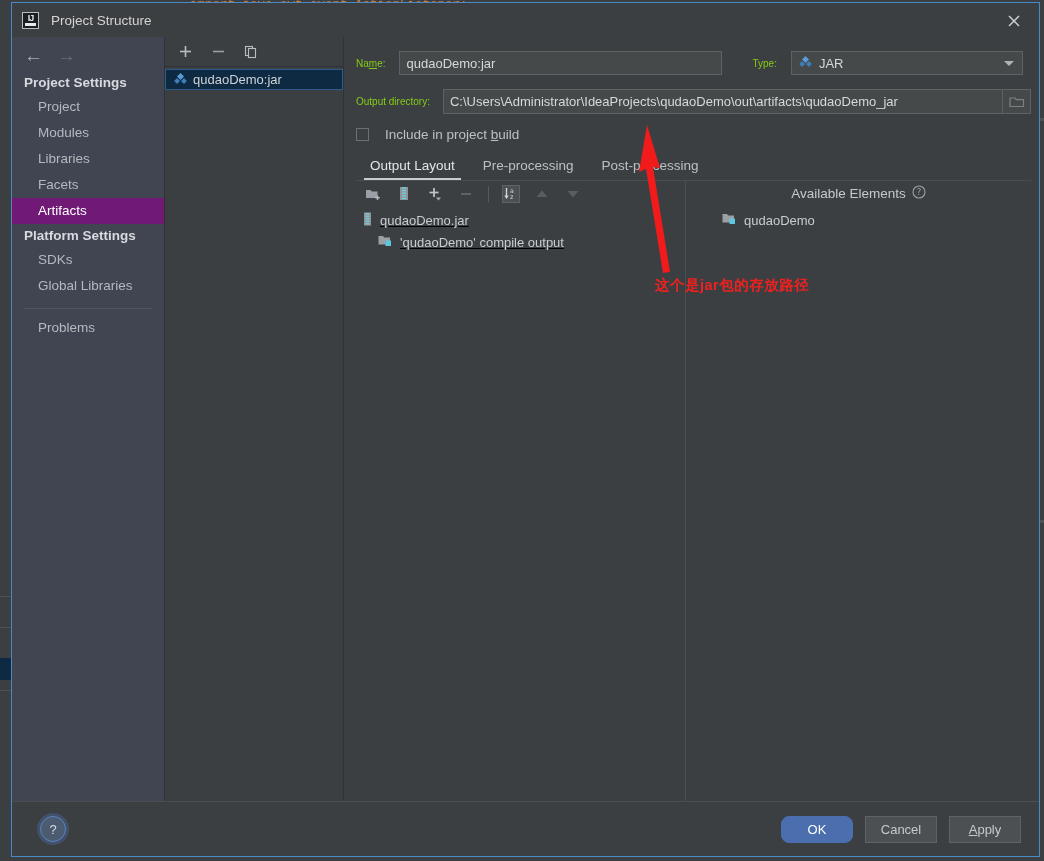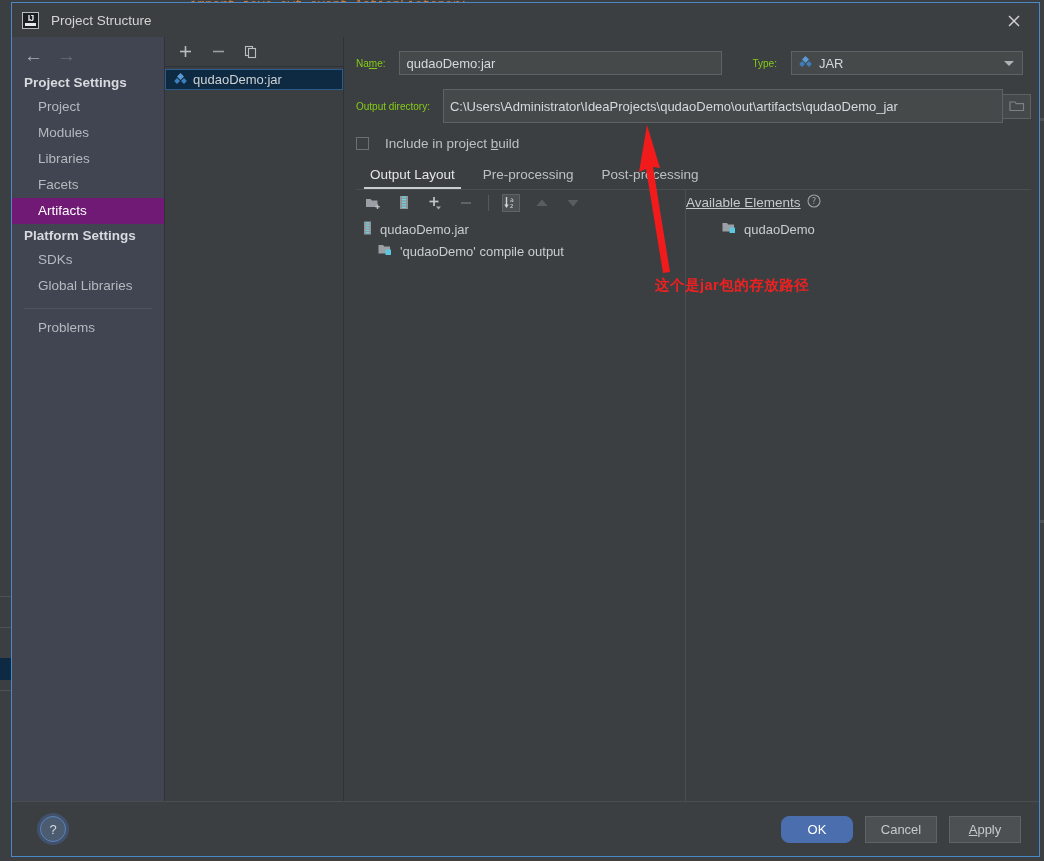--- a/index.html
+++ b/index.html
@@ -167,21 +167,21 @@
   .combo-arrow {
     position: absolute; right: 8px; top: 50%;
     width: 0; height: 0; margin-top: -2px;
     border-left: 5px solid transparent;
     border-right: 5px solid transparent;
     border-top: 5px solid #aeb2b6;
   }
 
   .outdir-field {
     flex: 1; margin-left: 13px; margin-right: 0;
-    height: 34px;
+    height: 25px;
   }
   .browse-btn {
     width: 28px; height: 25px;
     background: #45494a;
     border: 1px solid #5e6264;
     border-left: none;
     display: flex; align-items: center; justify-content: center;
     cursor: pointer;
   }
 
@@ -221,35 +221,35 @@
   .layout-toolbar {
     height: 25px; flex: 0 0 25px;
     display: flex; align-items: center; gap: 13px;
     padding-left: 8px;
   }
   .layout-toolbar .sep { width: 1px; height: 16px; background: #55595b; }
   .tb2 { width: 18px; height: 18px; display: flex; align-items: center; justify-content: center; cursor: pointer; }
   .tb2.boxed { background: #4c5052; border: 1px solid #5f6365; }
   .tb2.dim { opacity: 0.45; cursor: default; }
 
-  .tree { padding-top: 3px; }
+  .tree { padding-top: 3px; text-decoration: underline; }
   .tree-row {
     height: 22px;
     display: flex; align-items: center; gap: 7px;
     font-size: 13px; color: #c9ccd0;
     cursor: pointer;
   }
   .tree-row.level1 { padding-left: 6px; }
   .tree-row.level2 { padding-left: 22px; }
 
   .avail-header {
     height: 25px; flex: 0 0 25px;
-    display: flex; align-items: center; 
+    display: flex; align-items: center; justify-content: center;
     gap: 6px;
-    font-size: 13.5px; color: #c5c9cd; text-decoration: underline;
+    font-size: 13.5px; color: #c5c9cd;
   }
   .avail-list { padding-top: 3px; display: flex; flex-direction: column; align-items: flex-start; padding-left: 36px; }
   .avail-row {
     height: 22px;
     display: flex; align-items: center; gap: 7px;
     font-size: 13px; color: #c9ccd0;
     cursor: pointer;
   }
 
   

